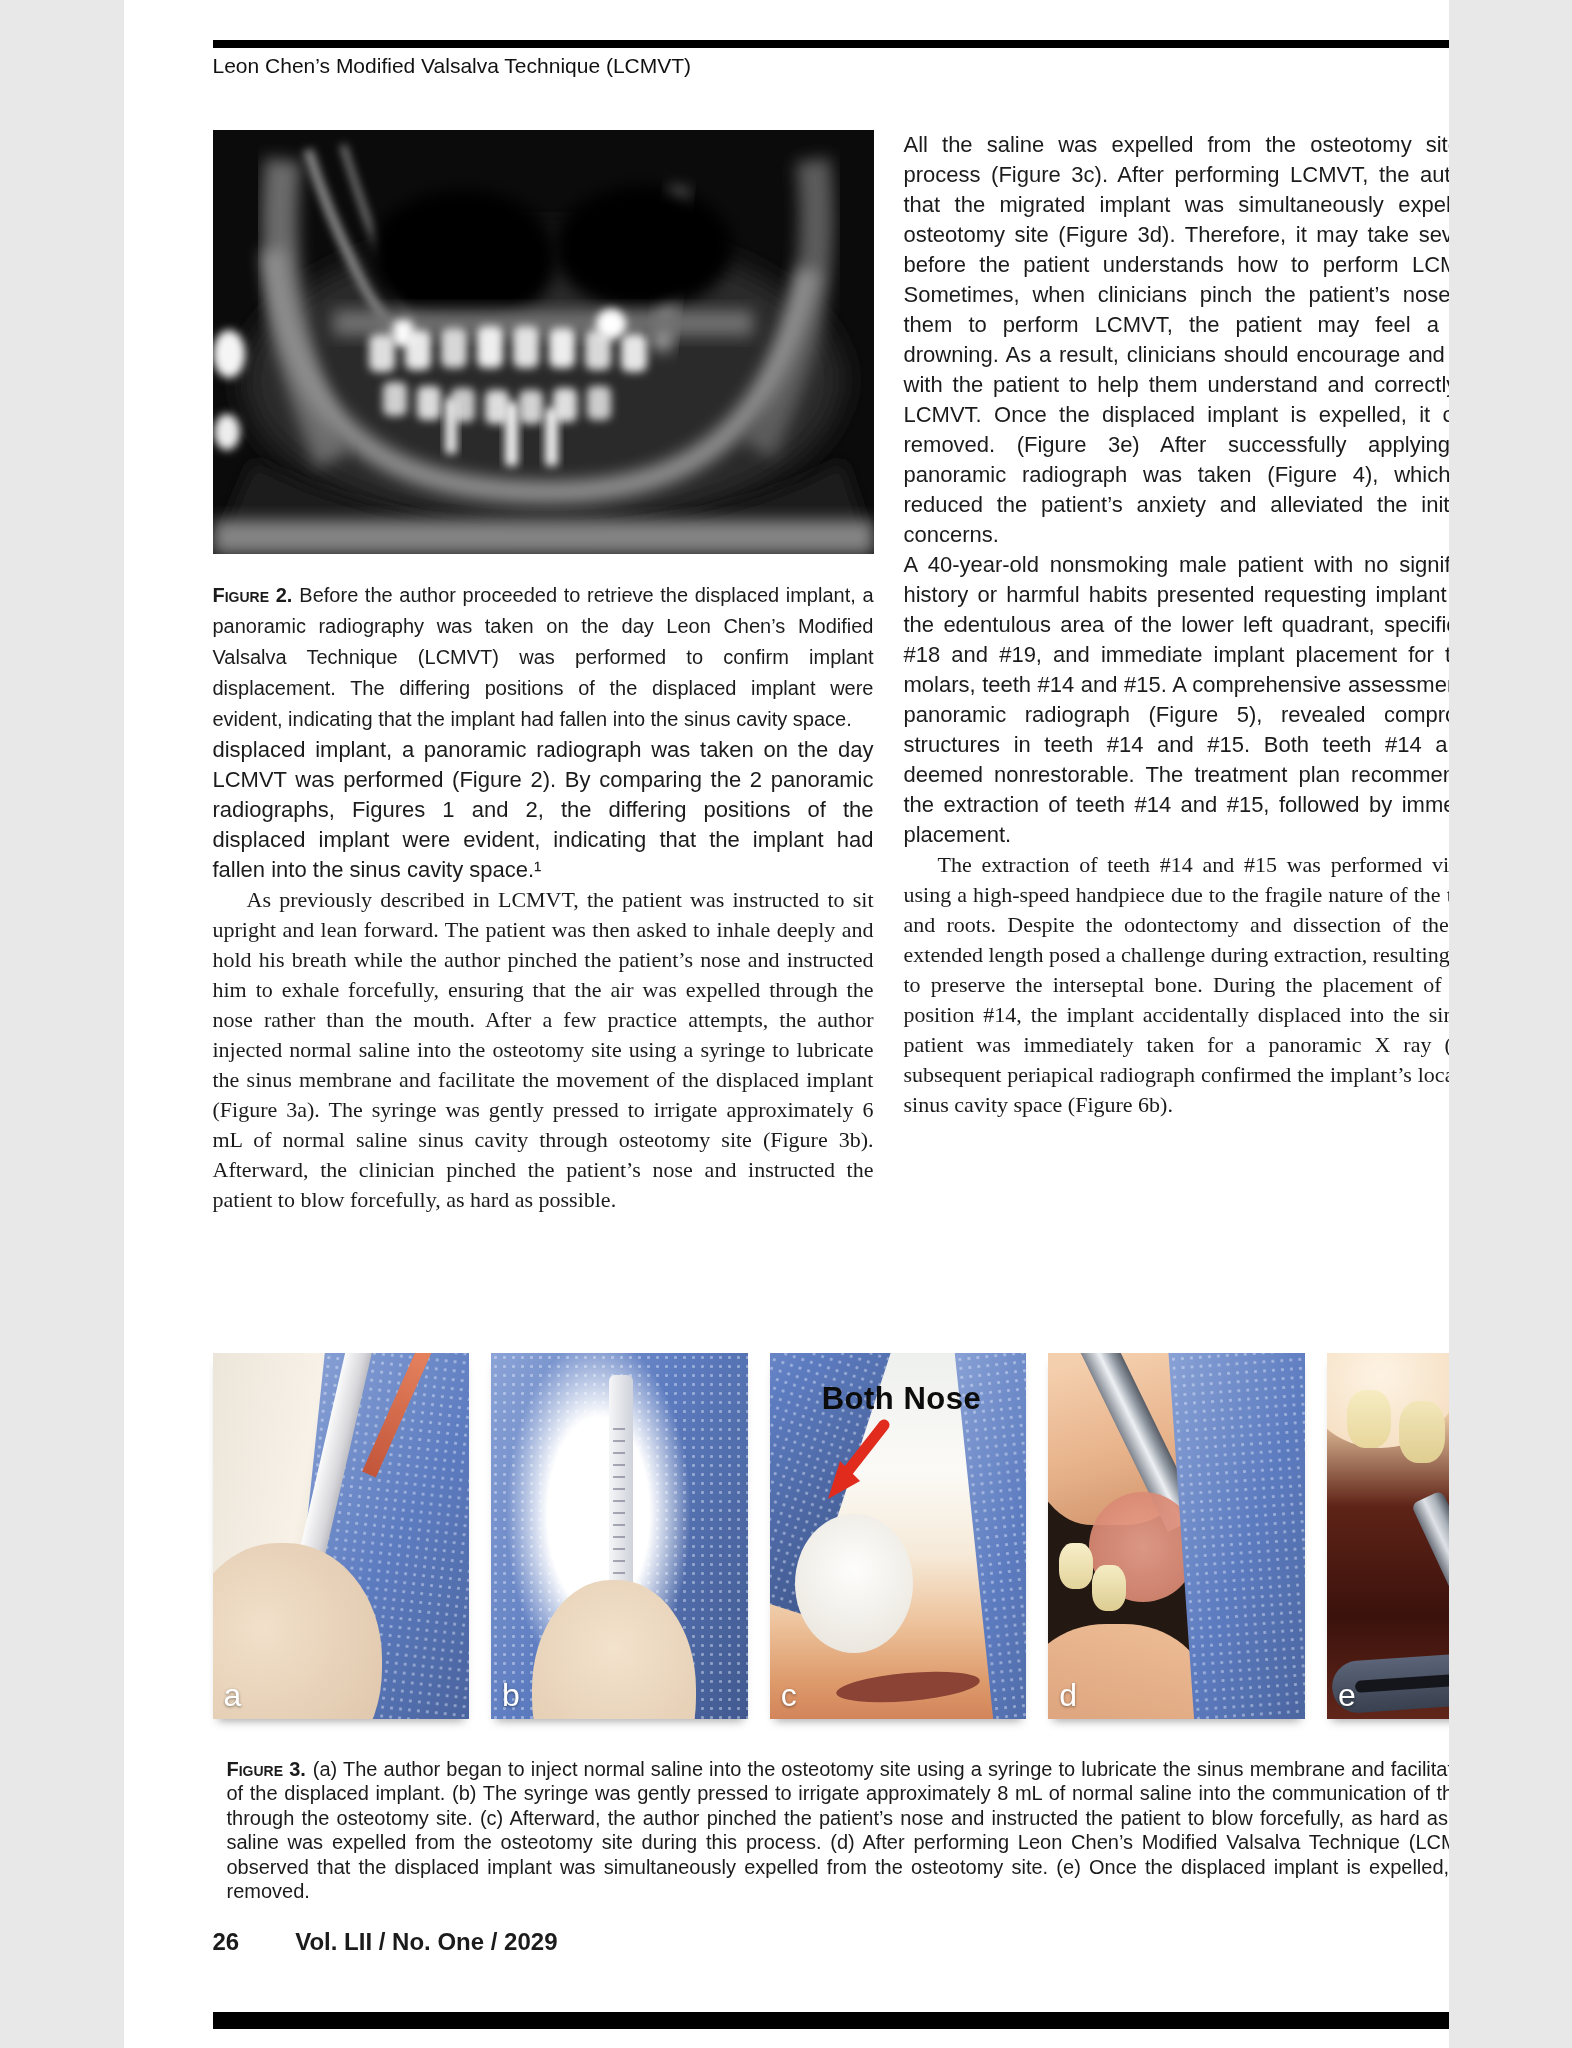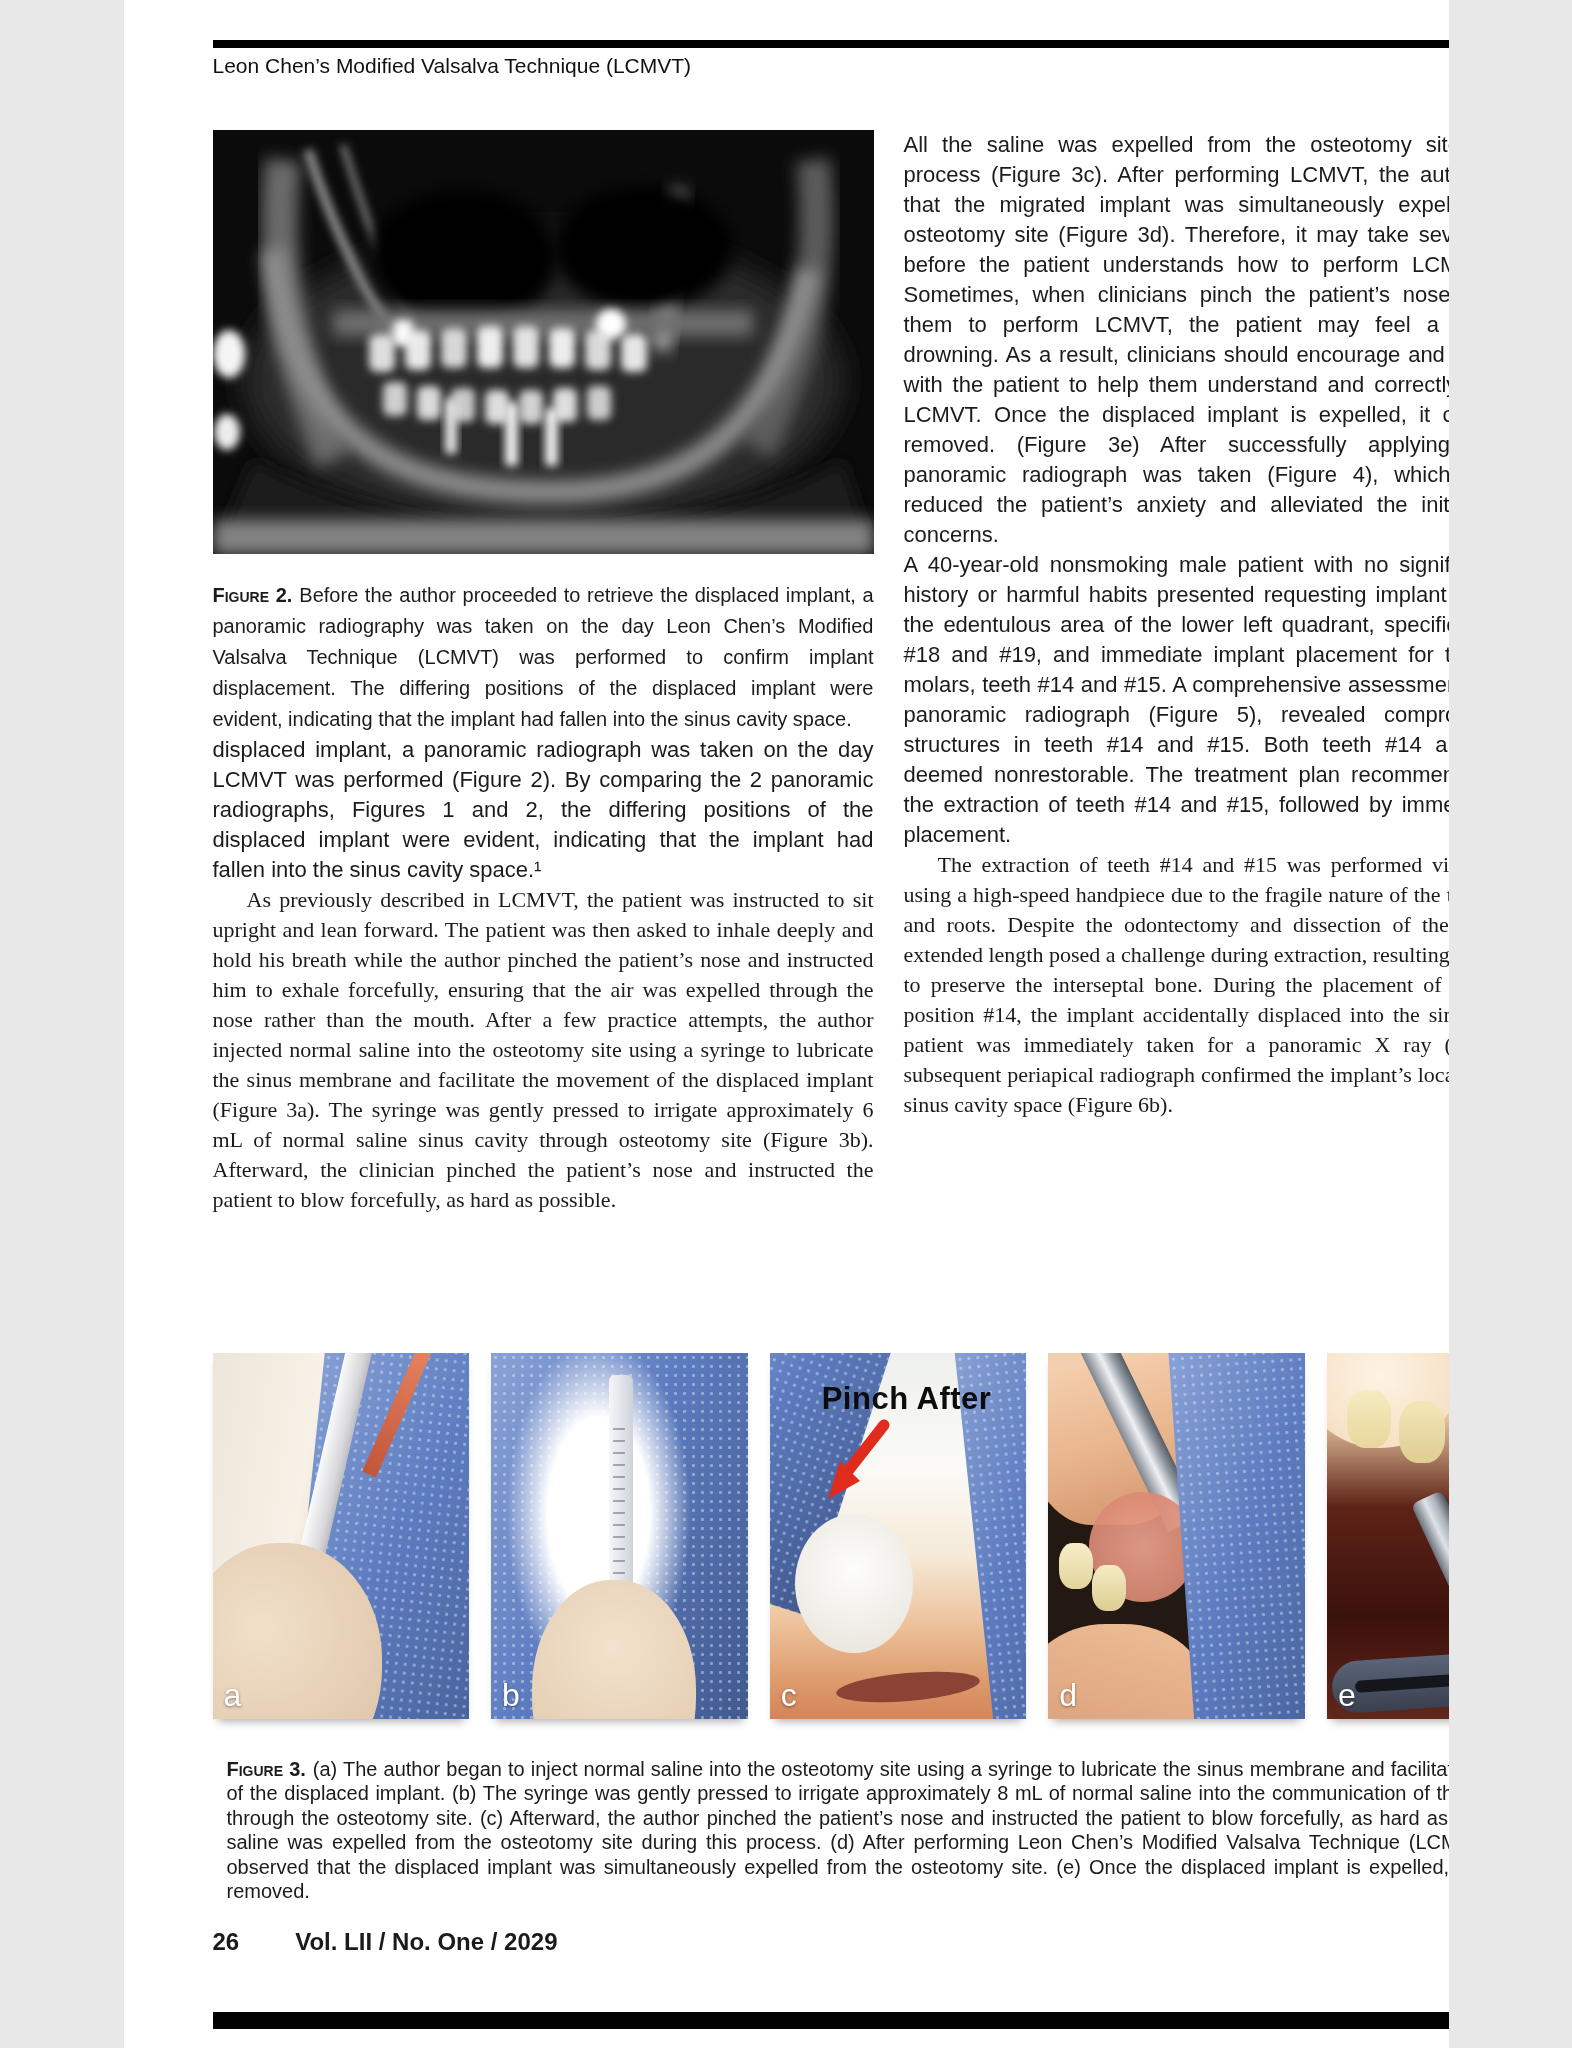--- a/index.html
+++ b/index.html
@@ -129,21 +129,21 @@
       <div class="abs" style="left:46%;top:6%;width:24px;height:72%;background:linear-gradient(90deg,#f6f6f8,#cfd2da);border-radius:6px;z-index:3;">
         <div class="abs" style="left:4px;top:20%;width:12px;height:60%;background:repeating-linear-gradient(180deg,rgba(60,60,90,.4) 0 2px,rgba(0,0,0,0) 2px 12px);"></div>
       </div>
       <div class="abs" style="left:16%;bottom:-24%;width:64%;height:62%;background:radial-gradient(circle at 50% 30%,#f3e2cc,#dcc3a6);border-radius:48%;z-index:4;"></div>
       <div class="plabel">b</div>
     </div>
 
     <div class="panel" style="background:linear-gradient(180deg,#eef0ee 0%,#fbfaf7 32%,#f6ead8 55%,#edc29b 74%,#dd9a6b 90%,#d3845a 100%);">
       <div class="abs drape dots" style="left:-36%;top:-26%;width:72%;height:92%;transform:rotate(18deg);"></div>
       <div class="abs drape dots" style="right:-20%;top:-6%;width:40%;height:116%;transform:rotate(-6deg);"></div>
-      <div class="pinch">Pinch After</div>
+      <div class="pinch">Both Nose</div>
       <svg class="abs" style="left:34px;top:66px;z-index:5;" width="92" height="100" viewBox="0 0 92 100">
         <path d="M80,6 L44,52" stroke="#e02b1d" stroke-width="11" stroke-linecap="round"></path>
         <polygon points="24,80 56,62 36,42" fill="#e02b1d"></polygon>
       </svg>
       <div class="abs" style="left:10%;top:44%;width:46%;height:38%;background:radial-gradient(circle at 50% 40%,#fdfdfc,#e7e2d8);border-radius:50%;z-index:3;"></div>
       <div class="abs" style="left:26%;bottom:5%;width:56%;height:28px;background:#8a4335;border-radius:50%;transform:rotate(-5deg);z-index:2;"></div>
       <div class="plabel">c</div>
     </div>
 
     <div class="panel" style="background:#241813;">

